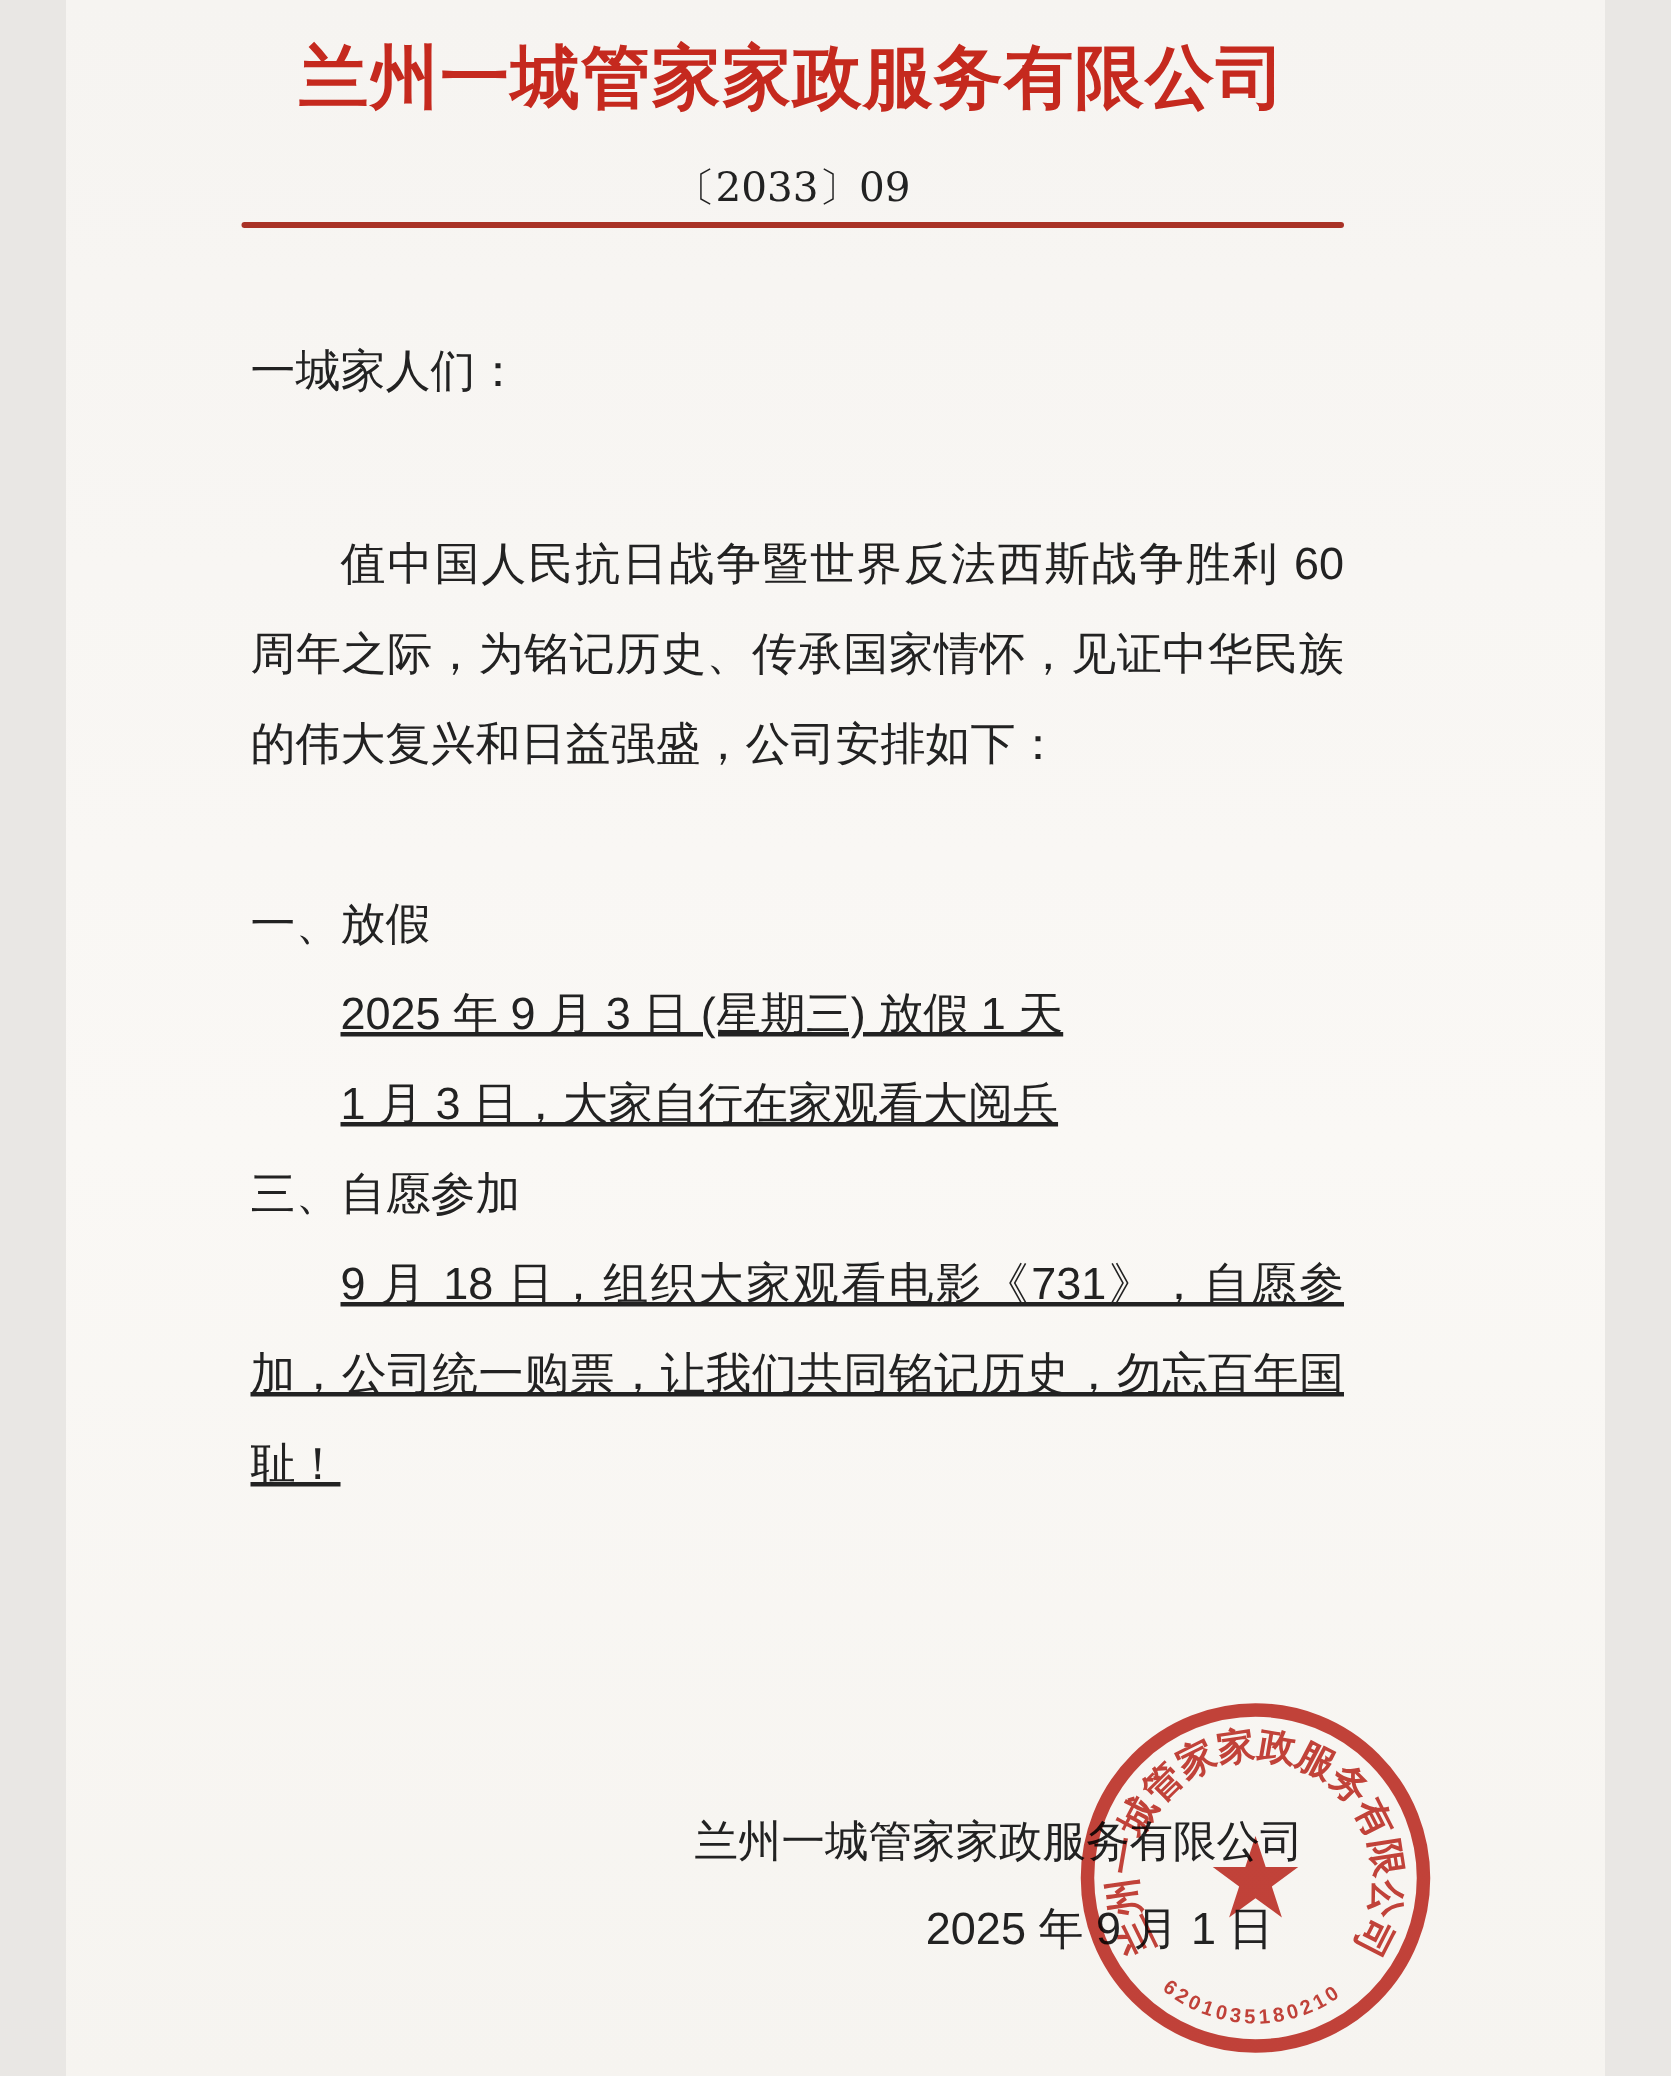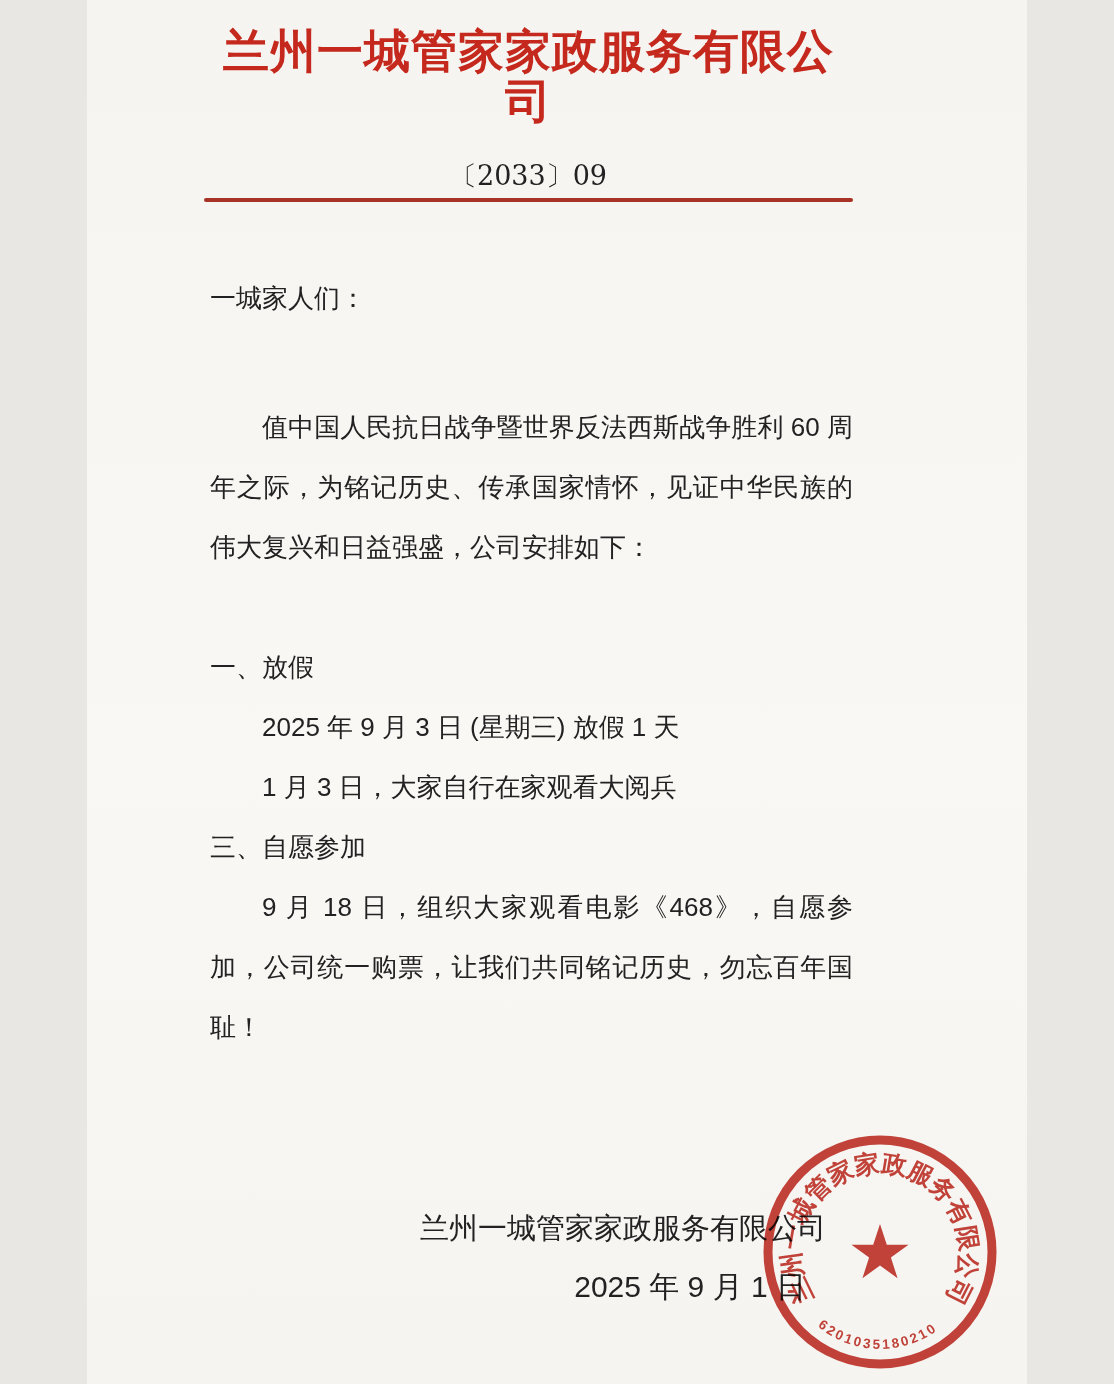--- a/index.html
+++ b/index.html
@@ -8,21 +8,21 @@
     --stamp_red: #c43a31;
     --text_black: #222222;
     --page_bg: #f7f5f2;
   }
   * { margin: 0; padding: 0; box-sizing: border-box; }
   html, body { background: #e9e7e4; }
   body { font-family: "Liberation Sans", "DejaVu Sans", sans-serif; }
 
   .page {
     position: relative;
-    width: 940px;
+    width: 1026px;
     height: 1384px;
     margin: 0 auto;
     background: linear-gradient(180deg, #f6f4f1 0%, #faf8f5 55%, #f6f4f0 100%);
     overflow: hidden;
   }
 
   .letterhead { margin: 0 174px 0 117px; }
 
   .title {
     margin-top: 26px;
@@ -45,38 +45,39 @@
 
   .red-rule {
     margin-top: 8px;
     height: 4px;
     background: var(--rule_red);
     border-radius: 2px;
   }
 
   .content {
     margin: 0 174px 0 123px;
-    font-size: 26px;
+    font-size: 30px;
     line-height: 60px;
     color: var(--text_black);
   }
 
   .greeting { margin-top: 66px; }
 
   .intro {
     margin-top: 69px;
     text-indent: 2em;
     text-align: justify;
   }
 
   .sections { margin-top: 60px; }
 
   .section-detail {
     text-indent: 2em;
     text-align: justify;
+    text-decoration: underline;
   }
 
   .signature-company {
     position: absolute;
     top: 1203px;
     right: 201px;
     font-size: 29px;
     line-height: 50px;
     color: var(--text_black);
     white-space: nowrap;
@@ -128,21 +129,21 @@
         <p class="section-heading">一、放假</p>
         <p class="section-detail">2025 年 9 月 3 日 (星期三) 放假 1 天</p>
       </section>
 
       <section>
         <p class="section-detail">1 月 3 日，大家自行在家观看大阅兵</p>
       </section>
 
       <section>
         <p class="section-heading">三、自愿参加</p>
-        <p class="section-detail">9 月 18 日，组织大家观看电影《468》，自愿参加，公司统一购票，让我们共同铭记历史，勿忘百年国耻！</p>
+        <p class="section-detail">9 月 18 日，组织大家观看电影《731》，自愿参加，公司统一购票，让我们共同铭记历史，勿忘百年国耻！</p>
       </section>
     </div>
   </div>
 
   <div class="signature-company">兰州一城管家家政服务有限公司</div>
 
   <div class="signature-date">2025 年 9 月 1 日</div>
 
   <svg class="stamp" viewBox="0 0 240 240" xmlns="http://www.w3.org/2000/svg">
     <circle class="ring" cx="120" cy="120" r="112"></circle>

